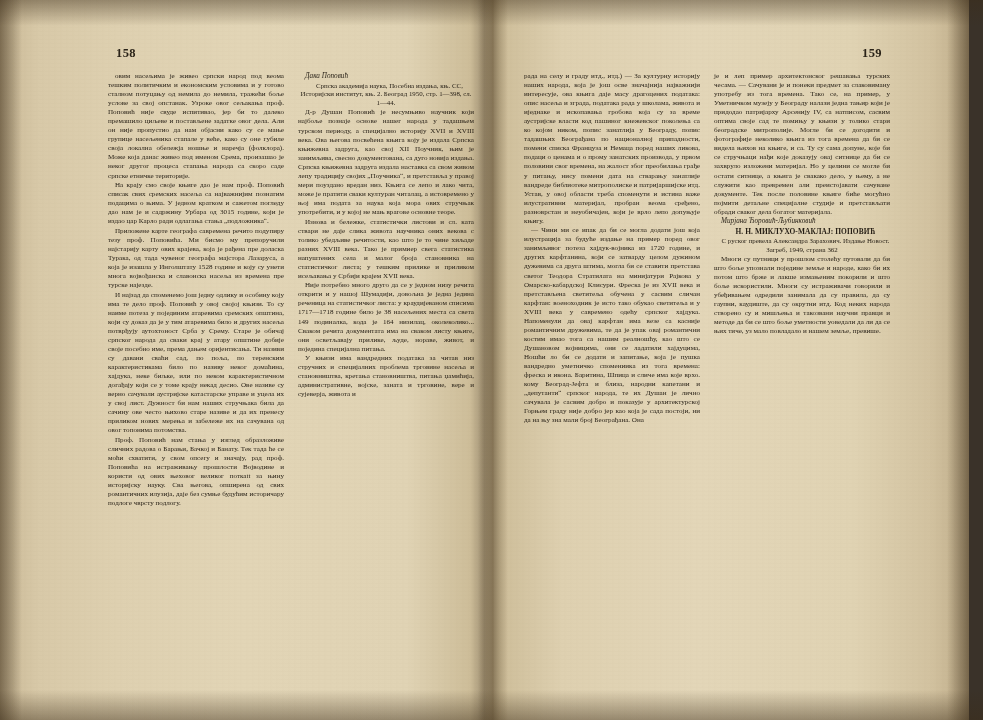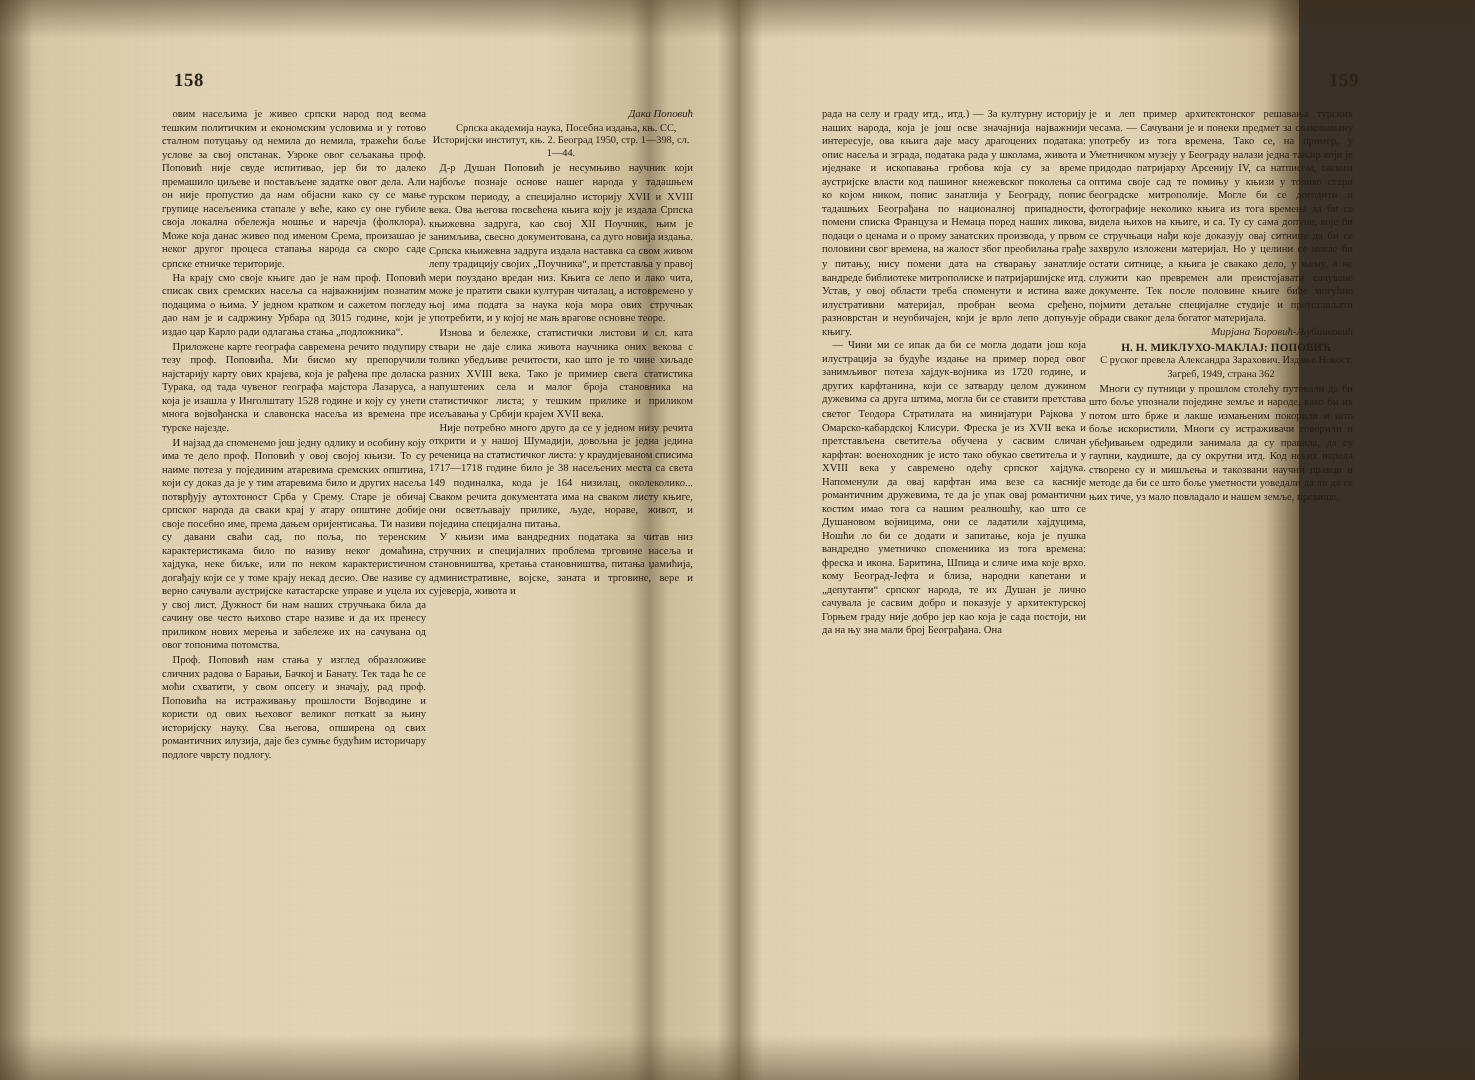--- a/index.html
+++ b/index.html
@@ -8,21 +8,21 @@
   }
   body {
     width: 983px;
     height: 720px;
     overflow: hidden;
     background: #3a3229;
     font-family: "Liberation Serif", serif;
   }
   .book {
     position: relative;
-    width: 866px;
+    width: 969px;
     height: 720px;
     background:
       linear-gradient(90deg,
         #c9b896 0%,
         #d8c9a8 4%,
         #ded0b0 12%,
         #e2d5b6 25%,
         #e0d3b4 42%,
         #cdbd99 48.5%,
         #9e8f72 50%,
@@ -61,58 +61,57 @@
     background: linear-gradient(0deg, rgba(60,45,25,0.45), rgba(60,45,25,0));
     pointer-events: none;
   }
 
   .page {
     position: absolute;
     top: 0;
     height: 720px;
   }
   .page-left { left: 100px; width: 380px; }
-  .page-right { left: 516px; width: 380px; margin-left: 24px; }
+  .page-right { left: 516px; width: 380px; }
 
   .folio {
     position: absolute;
     top: 46px;
     font-size: 12.5px;
     font-weight: bold;
     color: #2a2318;
     letter-spacing: 0.4px;
   }
   .folio-left { left: 16px; }
   .folio-right { right: 14px; }
 
   .cols {
     position: absolute;
     top: 72px;
     left: 8px;
     width: 366px;
     height: 590px;
     display: flex;
-    gap: 2px;
+    gap: 14px;
   }
   .col {
     width: 176px;
     font-size: 7.1px;
     line-height: 9.05px;
     color: #241d14;
     text-align: justify;
     hyphens: auto;
     -webkit-hyphens: auto;
   }
   .col p {
     margin: 0 0 0.5px 0;
     text-indent: 7px;
   }
   .col p.noind { text-indent: 0; }
   .sig {
-    text-align: right;
     font-style: italic;
     margin: 3px 0 7px 0;
     font-size: 7.2px;
     text-indent: 0;
   }
   .head {
     text-align: center;
     font-weight: bold;
     font-size: 7.4px;
     line-height: 9.6px;

